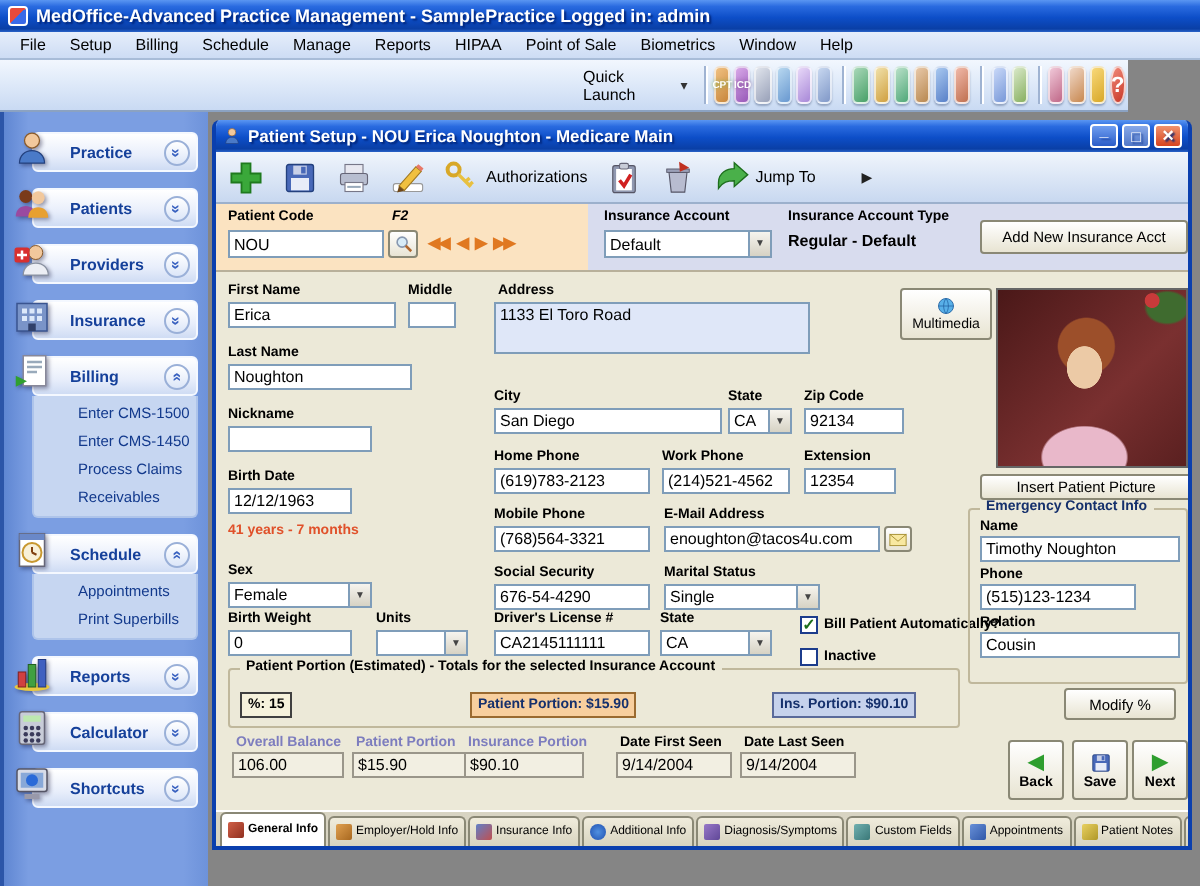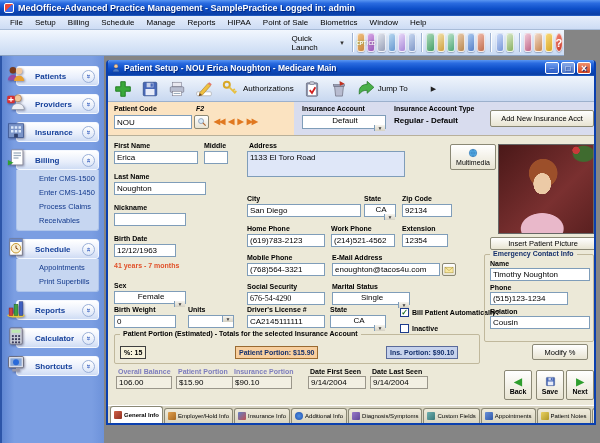--- a/index.html
+++ b/index.html
@@ -88,21 +88,21 @@
   .lb { position:absolute; font-size:7px; font-weight:bold; white-space:nowrap; color:#000; }
   .lb.it { font-style:italic; }
   .in { position:absolute; height:13px; border:1px solid #7f9db9; background:#fff;
         font-family:inherit; font-size:8px; padding:0 2px; }
   .sbtn { position:absolute; width:15px; height:14px; background:linear-gradient(#fff,#e8e4d4);
         border:1px solid #8a8875; border-radius:2px; display:flex; align-items:center; justify-content:center; }
   .sbtn svg { width:10px; height:10px; }
   .navarrows { position:absolute; left:106px; top:15px; display:flex; gap:4px; }
   .na { color:#e07820; font-size:8px; font-weight:bold; letter-spacing:-1px; }
   .sel { position:absolute; height:14px; border:1px solid #7f9db9; background:#fff;
-        display:flex; align-items:center; padding-left:2px; font-size:8px;flex-direction:column; }
+        display:flex; align-items:center; padding-left:2px; font-size:8px; }
   .sa { margin-left:auto; width:11px; align-self:stretch; background:linear-gradient(#f6f4ee,#d6d2c4);
         border-left:1px solid #7f9db9; display:flex; align-items:center; justify-content:center; color:#444; }
   .sa::before { content:"▼"; font-size:5px; }
   .btn { position:absolute; background:linear-gradient(#ffffff,#e8e4d2); border:1px solid #8a8875;
         border-radius:2px; font-size:7.5px; font-family:inherit; display:flex; align-items:center;
         justify-content:center; gap:2px; }
   .bold9 { position:absolute; font-size:8px; font-weight:bold; }
 
   
   .form { position:relative; flex:1; background:#ece9d8; }
@@ -320,20 +320,29 @@
   <div class="tsep"></div>
   <div class="ti" style="background:linear-gradient(135deg,#f0c8d8,#c06888)"></div>
   <div class="ti" style="background:linear-gradient(135deg,#f0d8c8,#c88850)"></div>
   <div class="ti nofill" style="background:linear-gradient(135deg,#f8d878,#d8a828)"></div>
   <div class="ti nofill round b-q" style="background:linear-gradient(135deg,#f08878,#c83828)"></div>
 </div>
 
 <div class="sidebar">
   <div class="sp">
     <div class="sp-icon"><svg>
+          <use href="#sy-person" width="22" height="20"></use>
+        </svg></div>
+    <div class="sp-head">
+      <span>Practice</span>
+      <div class="chev"></div>
+    </div>
+  </div>
+  <div class="sp">
+    <div class="sp-icon"><svg>
           <use href="#sy-people" width="22" height="20"></use>
         </svg></div>
     <div class="sp-head">
       <span>Patients</span>
       <div class="chev"></div>
     </div>
   </div>
   <div class="sp">
     <div class="sp-icon"><svg>
           <use href="#sy-medic" width="22" height="20"></use>
@@ -545,21 +554,21 @@
       <span class="lb" style="left:139px;top:118px">Mobile Phone</span>
       <input class="in" style="left: 139px; top: 127px; width: 78px;" value="(768)564-3321">
       <span class="lb" style="left:224px;top:118px">E-Mail Address</span>
       <input class="in" style="left: 224px; top: 127px; width: 108px;" value="enoughton@tacos4u.com">
       <div class="sbtn" style="left:334px;top:127px;width:14px;height:13px;position:absolute">
           <svg>
             <use href="#sy-env" width="10" height="10"></use>
           </svg>
         </div>
       <span class="lb" style="left:139px;top:147px">Social Security</span>
-      <input class="in" style="left: 139px; top: 156px; width: 78px; font-family: Liberation Serif, serif;" value="676-54-4290">
+      <input class="in" style="left: 139px; top: 156px; width: 78px;" value="676-54-4290">
       <span class="lb" style="left:224px;top:147px">Marital Status</span>
       <div class="sel" style="left:224px;top:156px;width:78px;height:13px">
           <span>Single</span>
           <span class="sa"></span>
         </div>
       <span class="lb" style="left:139px;top:170px">Driver's License #</span>
       <input class="in" style="left: 139px; top: 179px; width: 78px;" value="CA2145111111">
       <span class="lb" style="left:222px;top:170px">State</span>
       <div class="sel" style="left:222px;top:179px;width:56px;height:13px">
           <span>CA</span>

